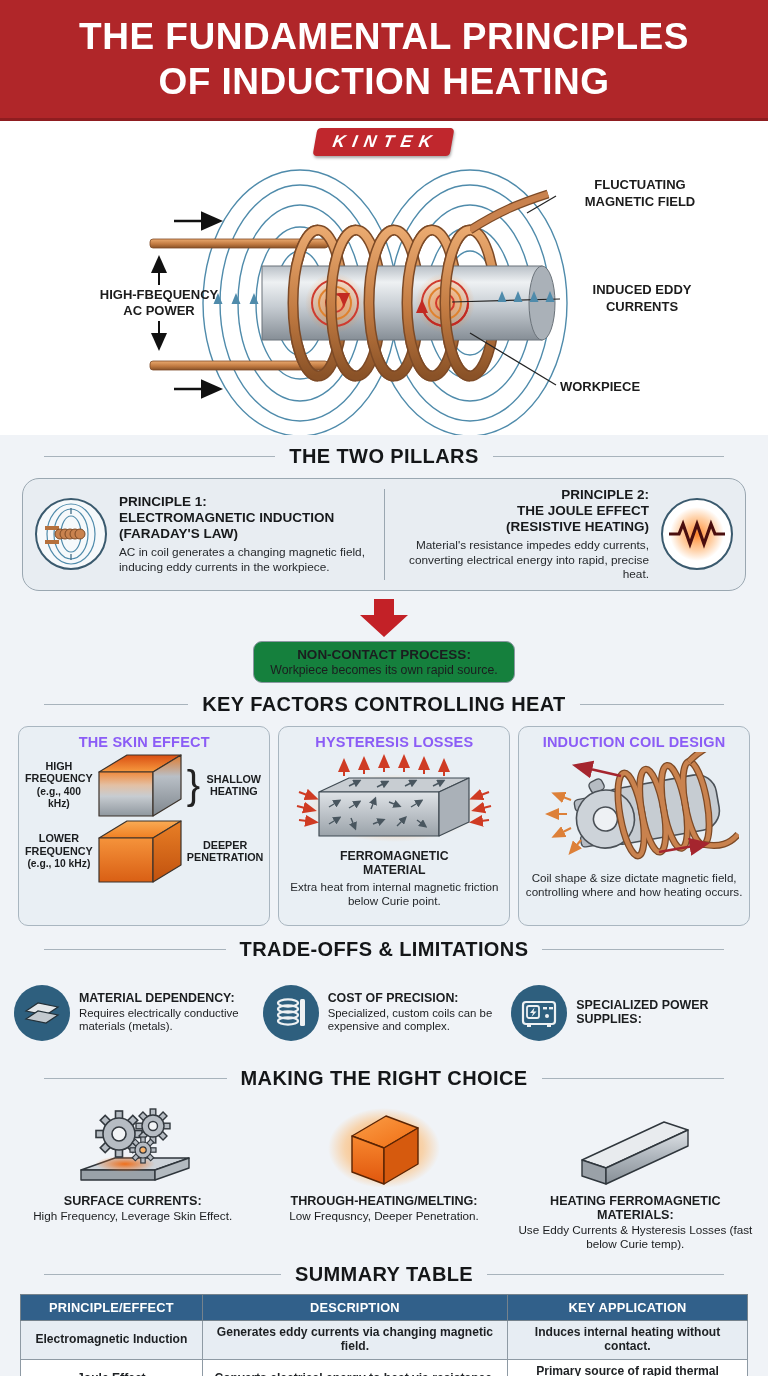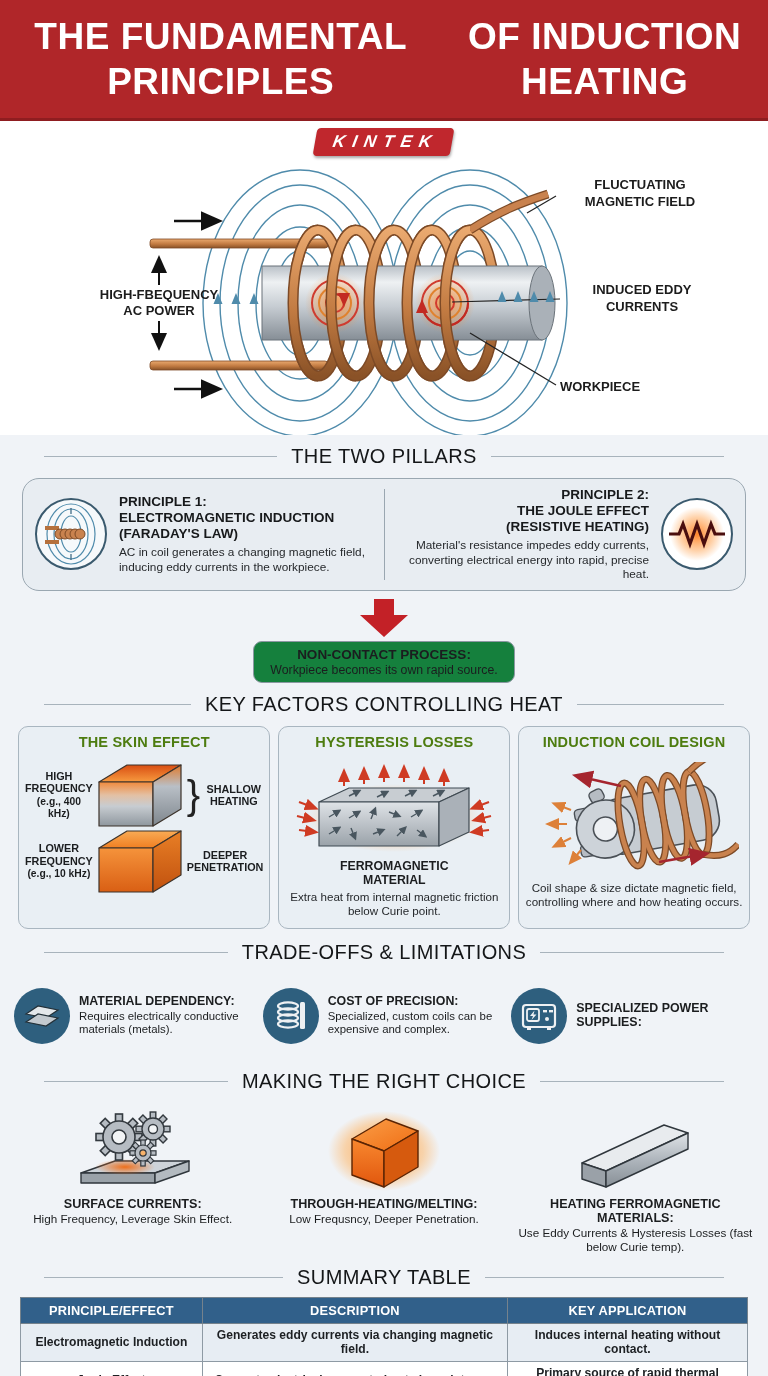--- a/index.html
+++ b/index.html
@@ -7,21 +7,21 @@
     width:768px;
     font-family:"Liberation Sans",sans-serif;
     background:#ffffff;
     color:#1b1d1f;
     -webkit-font-smoothing:antialiased;
   }
   .page{width:768px;min-height:1376px;display:flex;flex-direction:column;overflow:hidden;}
 
   
   .header{
-    background:#b02629;height:118px;display:flex;flex-direction:row;
+    background:#b02629;height:118px;display:flex;flex-direction:column;
     align-items:center;justify-content:center;border-bottom:3px solid #8f1d20;
   }
   .header .t1,.header .t2{
     color:#fff;font-weight:bold;font-size:37px;line-height:1.22;
     letter-spacing:.5px;text-align:center;
   }
   .logo-strip{background:#fff;height:42px;display:flex;align-items:center;justify-content:center;}
   .logo{
     background:#c0272d;color:#fff;font-weight:bold;font-style:italic;
     font-size:17px;letter-spacing:7px;padding:4px 14px 4px 18px;
@@ -31,21 +31,21 @@
   
   .diagram-wrap{background:#fff;}
   .diagram-wrap svg{display:block;}
   .dlabel{font-weight:bold;font-size:13px;fill:#1c1c1c;}
 
   
   .lower{background:#f0f3f7;flex:1;display:flex;flex-direction:column;}
 
   .rule-heading{display:flex;align-items:center;gap:14px;margin:10px 44px 8px 44px;}
   .rule-heading::before,.rule-heading::after{content:"";flex:1;height:1px;background:#a8b3bc;}
-  .rule-heading span{font-size:20px;font-weight:normal;letter-spacing:.4px;color:#141618;white-space:nowrap;}
+  .rule-heading span{font-size:20px;font-weight:bold;letter-spacing:.4px;color:#141618;white-space:nowrap;}
 
   
   .pillars{
     margin:2px 22px;background:#e8edf2;border:1px solid #9aa7b1;border-radius:17px;
     display:flex;align-items:stretch;padding:8px 10px;gap:8px;
   }
   .pillar{flex:1;display:flex;gap:10px;align-items:center;}
   .pillar.right{justify-content:flex-end;}
   .pillar .txt{min-width:0;}
   .pillar .txt.alignL{text-align:left;}
@@ -64,21 +64,21 @@
   .noncontact .nc-title{font-weight:bold;font-size:13.5px;}
   .noncontact .nc-body{font-size:12.3px;margin-top:1px;}
 
   
   .cards{display:flex;gap:8px;margin:2px 18px;}
   .card{
     flex:1;background:#e9eff4;border:1.5px solid #a9b6c0;border-radius:10px;
     padding:7px 6px 9px 6px;display:flex;flex-direction:column;align-items:center;
     min-height:182px;
   }
-  .card h4{margin:0 0 12px 0;font-size:14.5px;letter-spacing:.2px;color:#4d7c0f;text-align:right;}
+  .card h4{margin:0 0 2px 0;font-size:14.5px;letter-spacing:.2px;color:#8b5cf6;text-align:right;}
   .skin-row{display:flex;align-items:center;justify-content:flex-end;gap:4px;width:100%;}
   .skin-lab{font-weight:bold;font-size:10.8px;line-height:1.15;text-align:center;flex:1;}
   .skin-lab small{font-weight:bold;font-size:10.3px;}
   .brace{font-size:40px;font-weight:normal;color:#222;line-height:1;}
   .brace::before{content:"}";}
   .card .caption{font-weight:bold;font-size:12.3px;line-height:1.15;text-align:center;margin-top:1px;}
   .card .body{font-size:11.6px;line-height:1.22;text-align:center;margin-top:3px;color:#26292c;}
 
   
   .trades{display:flex;margin:16px 14px;gap:6px;}

